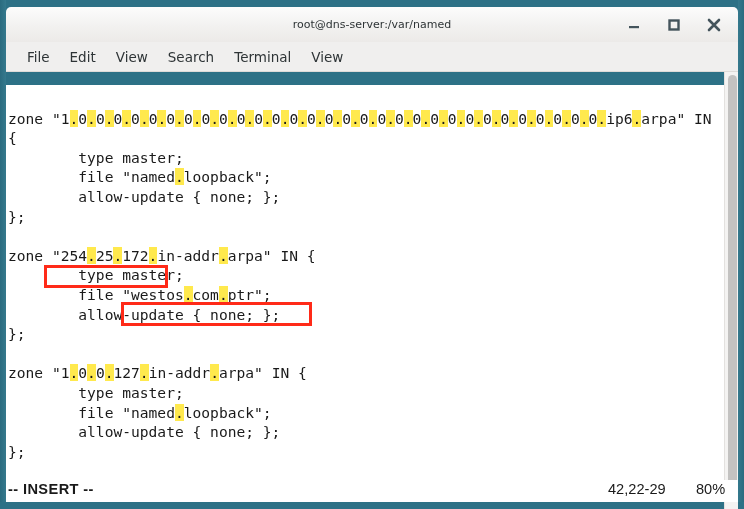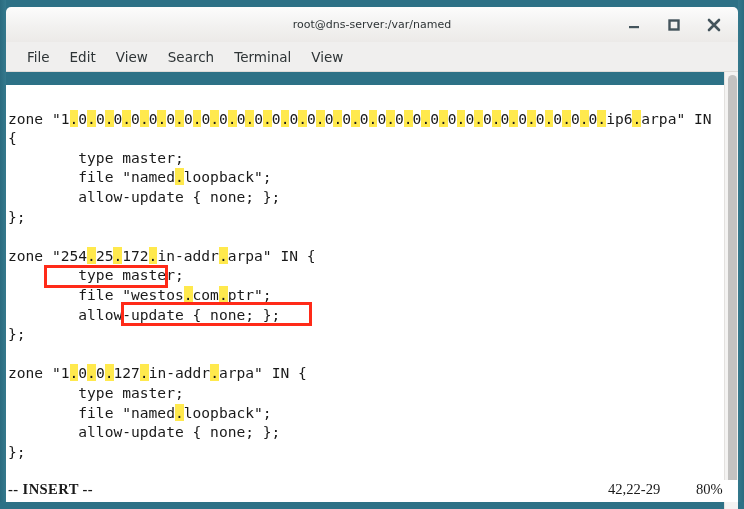--- a/index.html
+++ b/index.html
@@ -147,21 +147,21 @@
     background: #c3c2c1;
     border-radius: 5px;
   }
 
   
   #statusbar {
     position: absolute;
     left: 6px; top: 480px;
     width: 732px; height: 22px;
     background: #ffffff;
-    font-family: Liberation Serif, serif;
+    font-family: Liberation Sans, sans-serif;
     font-size: 14.6px;
     color: #1a1a1a;
     box-sizing: border-box;
   }
   #status-mode {
     position: absolute;
     left: 2px; top: 1px;
     font-weight: bold;
     letter-spacing: 0.4px;
   }

